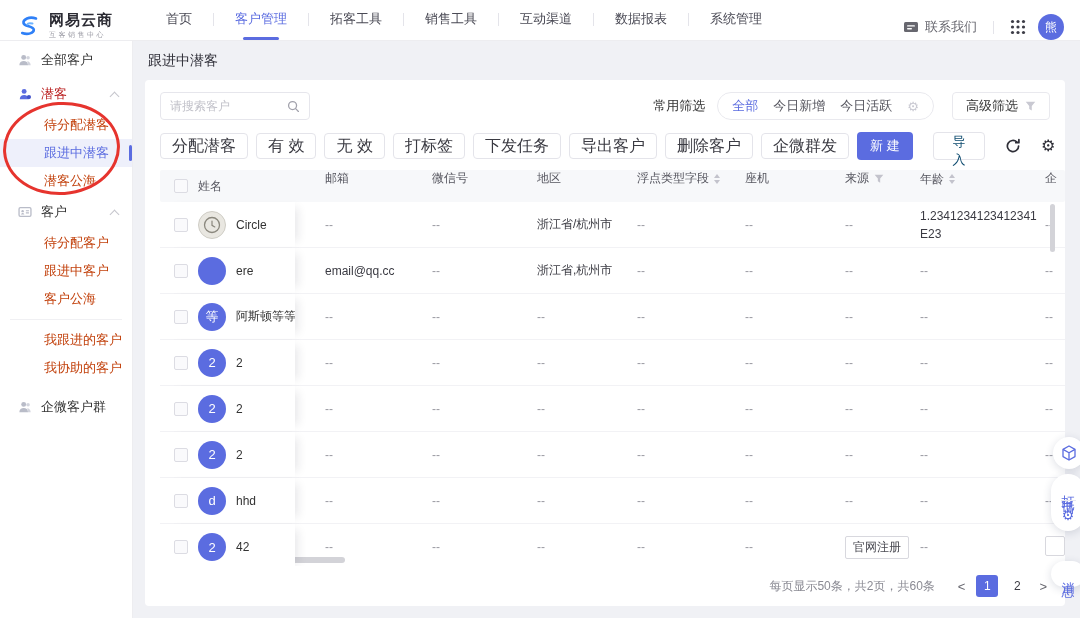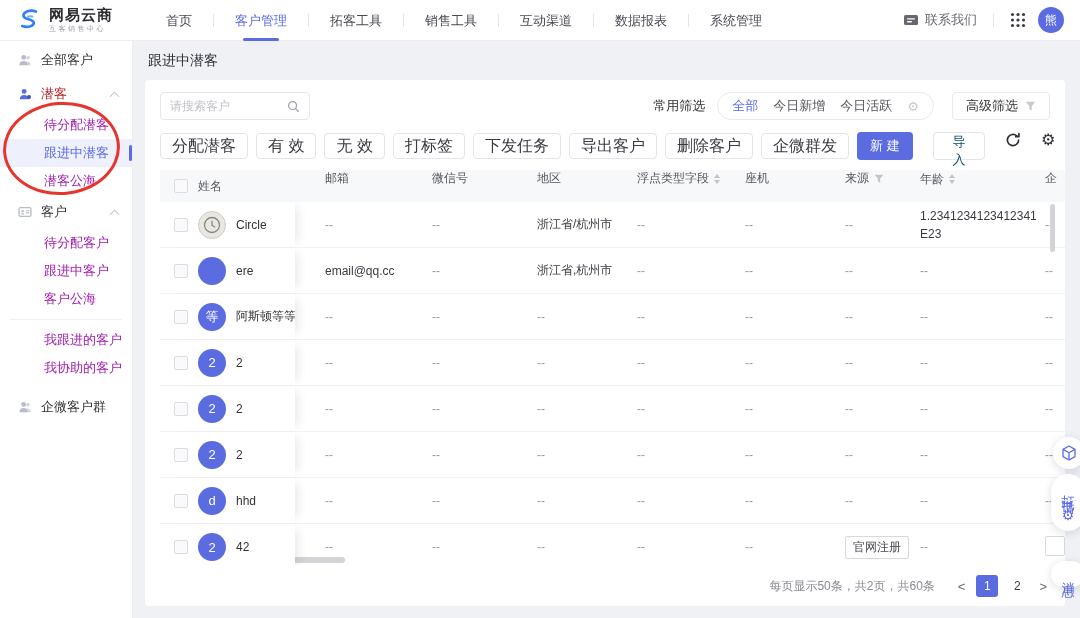--- a/index.html
+++ b/index.html
@@ -3,42 +3,42 @@
 <meta charset="utf-8">
 <style>
   :root{
     --accent:#5b6ce0; --accent-light:#eef0fb; --annotation:#e6342e;
     --page-bg:#f0f1f5; --thead-bg:#f7f8fa;
   }
   *{box-sizing:border-box;margin:0;padding:0;}
   html,body{width:1080px;height:618px;overflow:hidden;background:var(--page-bg);
     font-family:"Liberation Sans","DejaVu Sans",sans-serif;color:#333;}
   
-  .topnav{height:41px;background:#fff;border-bottom:1px solid #ededf0;display:flex;align-items:center;padding:0 16px;position:relative;z-index:20;}
+  .topnav{height:41px;background:#fff;border-bottom:1px solid #ededf0;display:flex;align-items:flex-end;padding:0 16px;position:relative;z-index:20;font-family:Liberation Mono, monospace;}
   .brand{display:flex;align-items:center;gap:7px;width:118px;flex:none;}
   .brand-texts{display:flex;flex-direction:column;line-height:1.1;}
   .brand-name{font-size:15px;font-weight:bold;color:#2b2b33;letter-spacing:1px;}
   .brand-tag{font-size:7px;color:#9a9aa4;letter-spacing:2.5px;margin-top:2px;}
   .nav-menu{display:flex;align-items:center;margin-left:32px;height:41px;}
   .nav-item{font-size:13px;color:#4a4a55;height:41px;line-height:41px;position:relative;cursor:pointer;white-space:nowrap;}
   .nav-item.active{color:var(--accent);}
   .nav-item.active::after{content:"";position:absolute;left:50%;transform:translateX(-50%);bottom:0;width:36px;height:3px;border-radius:2px;background:var(--accent);}
   .nav-sep{width:1px;height:13px;background:#e4e4ea;margin:0 21px;}
   .nav-right{margin-left:auto;display:flex;align-items:center;gap:12px;}
   .contact{display:flex;align-items:center;gap:6px;font-size:13px;color:#67676f;cursor:pointer;}
   .nav-right .nav-sep{margin:0 4px;}
   .appgrid{cursor:pointer;display:flex;}
   .avatar-top{width:26px;height:26px;border-radius:50%;background:var(--accent);color:#fff;font-size:12px;display:flex;align-items:center;justify-content:center;cursor:pointer;}
   
   .shell{display:flex;height:577px;}
   .sidebar{width:133px;flex:none;background:#fff;border-right:1px solid #ededf0;padding-top:2px;position:relative;}
   .side-item,.side-group{height:34px;display:flex;align-items:center;gap:9px;padding-left:18px;font-size:13px;color:#333;cursor:pointer;}
   .side-group .chev{margin-left:auto;margin-right:14px;width:7px;height:7px;border-right:1.5px solid #c5c5cc;border-bottom:1.5px solid #c5c5cc;transform:rotate(-135deg);margin-top:4px;}
   .side-group.accent-label{color:#b91c1c;}
-  .side-sub{height:28px;display:flex;align-items:center;padding-left:44px;font-size:13px;color:#a21caf;cursor:pointer;position:relative;}
+  .side-sub{height:28px;display:flex;align-items:center;padding-left:44px;font-size:13px;color:#c2410c;cursor:pointer;position:relative;}
   .side-sub.active{background:var(--accent-light);color:var(--accent);}
   .side-sub.active::after{content:"";position:absolute;right:0;top:6px;width:3px;height:16px;border-radius:2px;background:var(--accent);}
   .side-divider{height:1px;background:#f0f0f3;margin:6px 10px;}
   .annotation-ellipse{position:absolute;left:3px;top:61px;width:117px;height:93px;border:3px solid var(--annotation);border-radius:50%;transform:rotate(-4deg);pointer-events:none;z-index:6;}
   
   .main{flex:1;display:flex;flex-direction:column;padding:7px 15px 0 12px;min-width:0;}
   .page-title{font-size:14px;color:#2f2f38;margin:4px 0 10px 3px;}
   .card{background:#fff;border-radius:4px;flex:1;margin-bottom:12px;padding:12px 15px 0;display:flex;flex-direction:column;position:relative;overflow:hidden;}
   
   .toolbar1{display:flex;align-items:center;height:28px;margin-bottom:12px;}
@@ -48,21 +48,21 @@
   .tb1-right{margin-left:auto;display:flex;align-items:center;gap:12px;}
   .quick-label{font-size:13px;color:#333;margin-left:44px;}
   .quick-group{height:28px;border:1px solid #e9e9ee;border-radius:15px;background:#fff;display:flex;align-items:center;gap:15px;padding:0 14px;font-size:13px;color:#55555e;}
   .quick-item{cursor:pointer;white-space:nowrap;}
   .quick-item.active{color:var(--accent);}
   .quick-gear{color:#c9c9d2;font-size:13px;cursor:pointer;line-height:1;}
   .adv-btn{height:28px;border:1px solid #e9e9ee;border-radius:4px;background:#fff;display:flex;align-items:center;gap:7px;padding:0 13px;font-size:13px;color:#333;cursor:pointer;margin-left:6px;white-space:nowrap;}
   
   .toolbar2{display:flex;align-items:center;gap:8px;margin-bottom:10px;}
   .batch-btn{height:26px;padding:0 11px;border:1px solid #e4e4ea;border-radius:4px;background:#fff;font-size:16px;color:#3a3a42;cursor:pointer;white-space:nowrap;}
-  .tb2-right{margin-left:auto;display:flex;align-items:flex-start;gap:20px;}
+  .tb2-right{margin-left:auto;display:flex;align-items:center;gap:20px;}
   .btn-primary{height:28px;min-width:56px;background:var(--accent);color:#fff;border:none;border-radius:4px;font-size:13px;cursor:pointer;padding:0 12px;}
   .btn-plain{height:28px;min-width:52px;background:#fff;color:#0c4a6e;border:1px solid #e4e4ea;border-radius:4px;font-size:13px;cursor:pointer;padding:0 12px;}
   .tool-icon{cursor:pointer;display:flex;align-items:center;color:#2f2f38;}
   .gear-glyph{font-size:16px;line-height:1;color:#2f2f38;cursor:pointer;}
   
   .table{flex:1;position:relative;margin-right:-15px;overflow:hidden;min-height:0;}
   .thead{display:flex;align-items:flex-start;height:32px;background:var(--thead-bg);font-size:12px;color:#55555e;border-radius:2px;}
   .tr{display:flex;align-items:center;height:46px;border-bottom:1px solid #f2f2f5;font-size:12px;}
   .td-name,.th-name{width:135px;flex:none;display:flex;align-items:center;gap:10px;padding-left:14px;align-self:stretch;}
   .td-name{background:#fff;box-shadow:9px 0 9px -6px rgba(30,34,50,.10);position:relative;z-index:2;}

